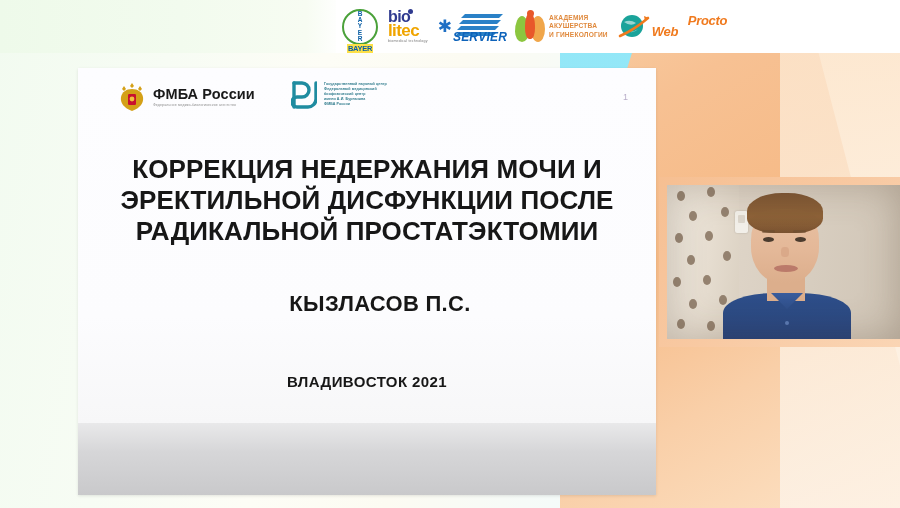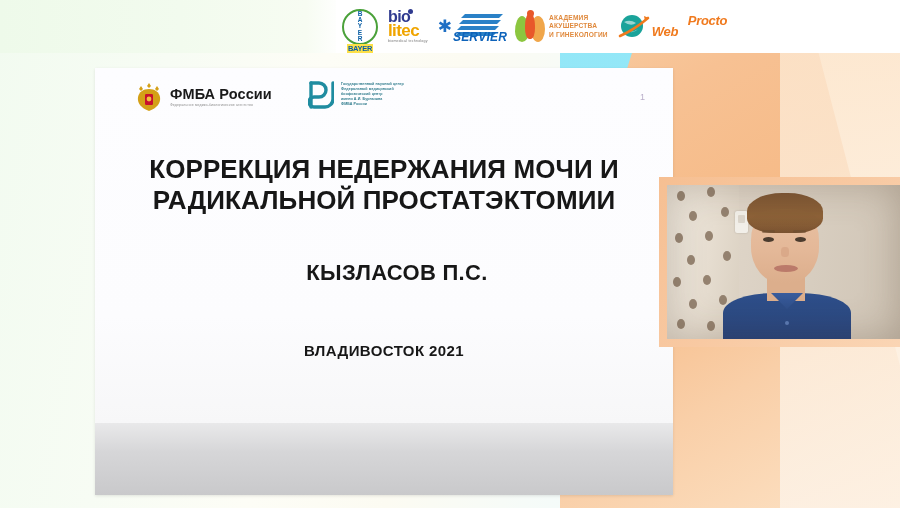--- a/index.html
+++ b/index.html
@@ -127,21 +127,21 @@
   .urotv{display:flex;align-items:center;gap:1px;}
   .uro-t{font-size:13.5px;font-weight:bold;color:#8d8d8d;letter-spacing:.4px;}
   .uro-circ{
     width:27px;height:27px;border-radius:50%;background:#2aa349;
     position:relative;display:flex;align-items:center;justify-content:center;
     color:#fff;font-size:16px;font-weight:bold;font-style:italic;
   }
 
   
   #slide{
-    position:absolute;left:95px;top:68px;width:578px;height:427px;
+    position:absolute;left:78px;top:68px;width:578px;height:427px;
     background:linear-gradient(175deg,#ffffff 0%,#fefeff 58%,#fafaf9 70%,#f3f3f3 76%,#cfcfd1 82%,#c8c8ca 100%);
     box-shadow:0 1px 3px rgba(0,0,0,.10);
     overflow:hidden;
     text-decoration:underline;
   }
   #slide-white{
     position:absolute;left:0;top:0;width:578px;height:355px;
     background:linear-gradient(180deg,#fdfdff 0%,#fcfcfe 70%,#f7f7f8 100%);
   }
   #slide-grey{
@@ -376,20 +376,21 @@
           <span>ФМБА России</span>
         </div>
       </div>
 
       <div id="slide-number">1</div>
     </div>
 
     <div id="slide-body">
       <div id="deck-title">
         <span class="ln">КОРРЕКЦИЯ НЕДЕРЖАНИЯ МОЧИ И</span>
+        <span class="ln">ЭРЕКТИЛЬНОЙ ДИСФУНКЦИИ ПОСЛЕ</span>
         <span class="ln">РАДИКАЛЬНОЙ ПРОСТАТЭКТОМИИ</span>
       </div>
       <div id="deck-author">КЫЗЛАСОВ П.С.</div>
       <div id="deck-place">ВЛАДИВОСТОК 2021</div>
     </div>
   </div>
 
   <div id="webcam-frame"></div>
   <div id="webcam">
     <div class="wc-wall"></div>

